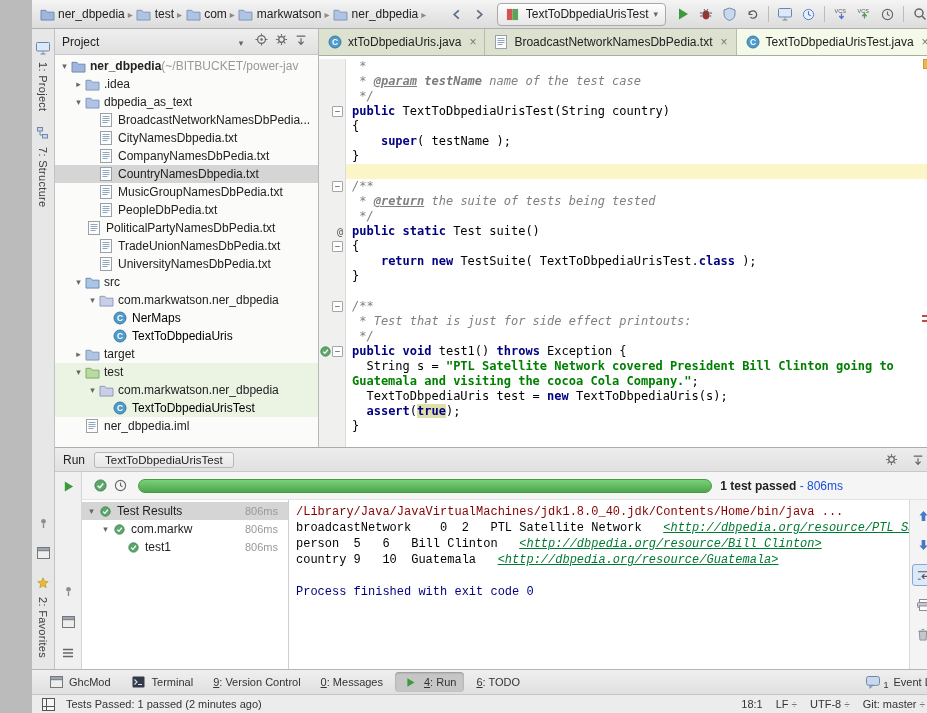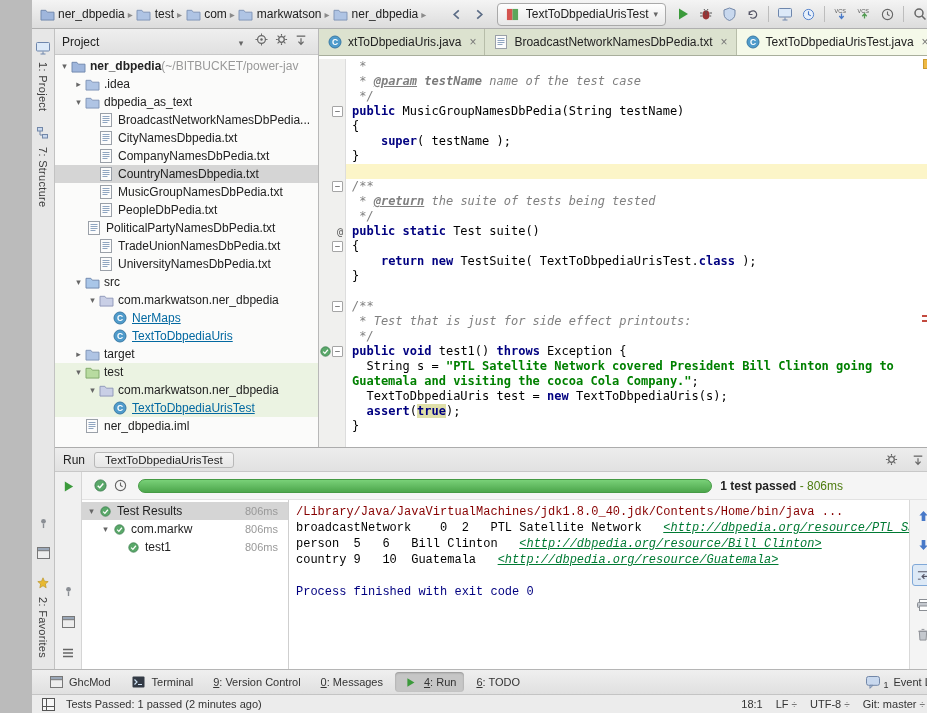--- a/index.html
+++ b/index.html
@@ -37,21 +37,21 @@
   .pheader{height:25px;flex:0 0 25px;background:linear-gradient(#EFEFEF,#E0E0E0);border-bottom:1px solid #C8C8C8;
            display:flex;align-items:center;padding:0 7px;gap:5px;}
   .pheader .spacer{flex:1;}
   .ptree{flex:1;overflow:hidden;padding-top:2px;}
   .trow{height:18px;display:flex;align-items:center;white-space:nowrap;overflow:hidden;}
   .trow .arrow{width:11px;flex:0 0 11px;text-align:center;color:#666;font-size:9px;}
   .trow .lbl{margin-left:4px;}
   .trow .extra{color:#999;}
   .trow.sel{background:#D5D5D5;}
   .trow.testbg{background:#EBF3E2;}
-  .lbl.green{color:#0369a1;text-decoration:underline;}
+  .lbl.green{color:#000000;}
   .bold{font-weight:bold;}
   
   .editor{flex:1;display:flex;flex-direction:column;min-width:0;background:#FFF;}
   .tabbar{height:26px;flex:0 0 26px;background:#D8DECA;border-bottom:1px solid #A8AE9C;display:flex;align-items:stretch;overflow:hidden;}
   .tab{display:inline-flex;align-items:center;gap:5px;padding:0 8px;border-right:1px solid #B7BDA9;background:#DCE2CF;white-space:nowrap;}
   .tab.active{background:#F5F9E9;}
   .tab .close{color:#777;font-size:12px;margin-left:3px;}
   .code-wrap{flex:1;display:flex;font-family:"DejaVu Sans Mono",monospace;font-size:12px;line-height:15px;
              padding-top:3px;position:relative;overflow:hidden;background:#FFF;}
   .gutter{width:26px;flex:0 0 26px;background:#F0F0EE;border-right:1px solid #DDD;}
@@ -81,21 +81,21 @@
         border:1px solid #B8B8B8;border-radius:3px;padding:1px 10px;font-size:11.5px;}
   .rheader-right{margin-left:auto;display:flex;gap:7px;align-items:center;}
   .rbody{flex:1;display:flex;min-height:0;}
   .vtool{width:26px;flex:0 0 26px;border-right:1px solid #D5D5D5;display:flex;flex-direction:column;align-items:center;
          padding:4px 0 6px;gap:11px;background:#F0F0F0;}
   .vspacer{flex:1;}
   .rright{flex:1;display:flex;flex-direction:column;min-width:0;}
   .statusrow{height:27px;flex:0 0 27px;display:flex;align-items:center;gap:8px;padding:0 8px;background:#F5F5F5;}
   .pbar{flex:1;height:12px;border-radius:7px;background:linear-gradient(#79D078,#4DA64C);border:1px solid #459A44;}
   .ptext{white-space:nowrap;color:#222;padding-right:85px;}
-  .ptext .dim{color:#4d7c0f;}
+  .ptext .dim{color:#1d4ed8;}
   .rmain{flex:1;display:flex;min-height:0;border-top:1px solid #E2E2E2;}
   .testpane{width:206px;flex:0 0 206px;border-right:1px solid #CFCFCF;background:#FFF;overflow:hidden;padding-top:2px;}
   .trrow{height:18px;display:flex;align-items:center;white-space:nowrap;}
   .trrow .arrow{width:11px;flex:0 0 11px;text-align:center;color:#666;font-size:9px;}
   .trrow .lbl{margin-left:4px;}
   .trrow .time{margin-left:auto;color:#999;padding-right:10px;font-size:11px;}
   .trrow.sel{background:#D5D5D5;}
   .console{flex:1;min-width:0;background:#FFF;font-family:Liberation Mono, monospace;font-size:12px;line-height:16px;
            padding:4px 0 0 7px;overflow:hidden;}
   .conline{height:16px;white-space:pre;}
@@ -626,21 +626,21 @@
                 <div class="gline"></div>
                 <div class="gline"></div>
                 <div class="gline"></div>
                 <div class="gline"></div>
                 <div class="gline"></div>
               </div>
             <div class="codes" id="codes">
                 <div class="cline"><span class="cm"> *</span></div>
                 <div class="cline"><span class="cm"> * </span><span class="tag">@param</span><span class="cmb"> testName</span><span class="cm"> name of the test case</span></div>
                 <div class="cline"><span class="cm"> */</span></div>
-                <div class="cline"><span class="kw">public</span><span class="pl"> MusicGroupNamesDbPedia(String testName)</span></div>
+                <div class="cline"><span class="kw">public</span><span class="pl"> TextToDbpediaUrisTest(String country)</span></div>
                 <div class="cline"><span class="pl">{</span></div>
                 <div class="cline"><span class="pl">    </span><span class="kw">super</span><span class="pl">( testName );</span></div>
                 <div class="cline"><span class="pl">}</span></div>
                 <div class="cline caret"></div>
                 <div class="cline"><span class="cm">/**</span></div>
                 <div class="cline"><span class="cm"> * </span><span class="tag">@return</span><span class="cm"> the suite of tests being tested</span></div>
                 <div class="cline"><span class="cm"> */</span></div>
                 <div class="cline"><span class="kw">public static</span><span class="pl"> Test suite()</span></div>
                 <div class="cline"><span class="pl">{</span></div>
                 <div class="cline"><span class="pl">    </span><span class="kw">return new</span><span class="pl"> TestSuite( TextToDbpediaUrisTest.</span><span class="kw">class</span><span class="pl"> );</span></div>

